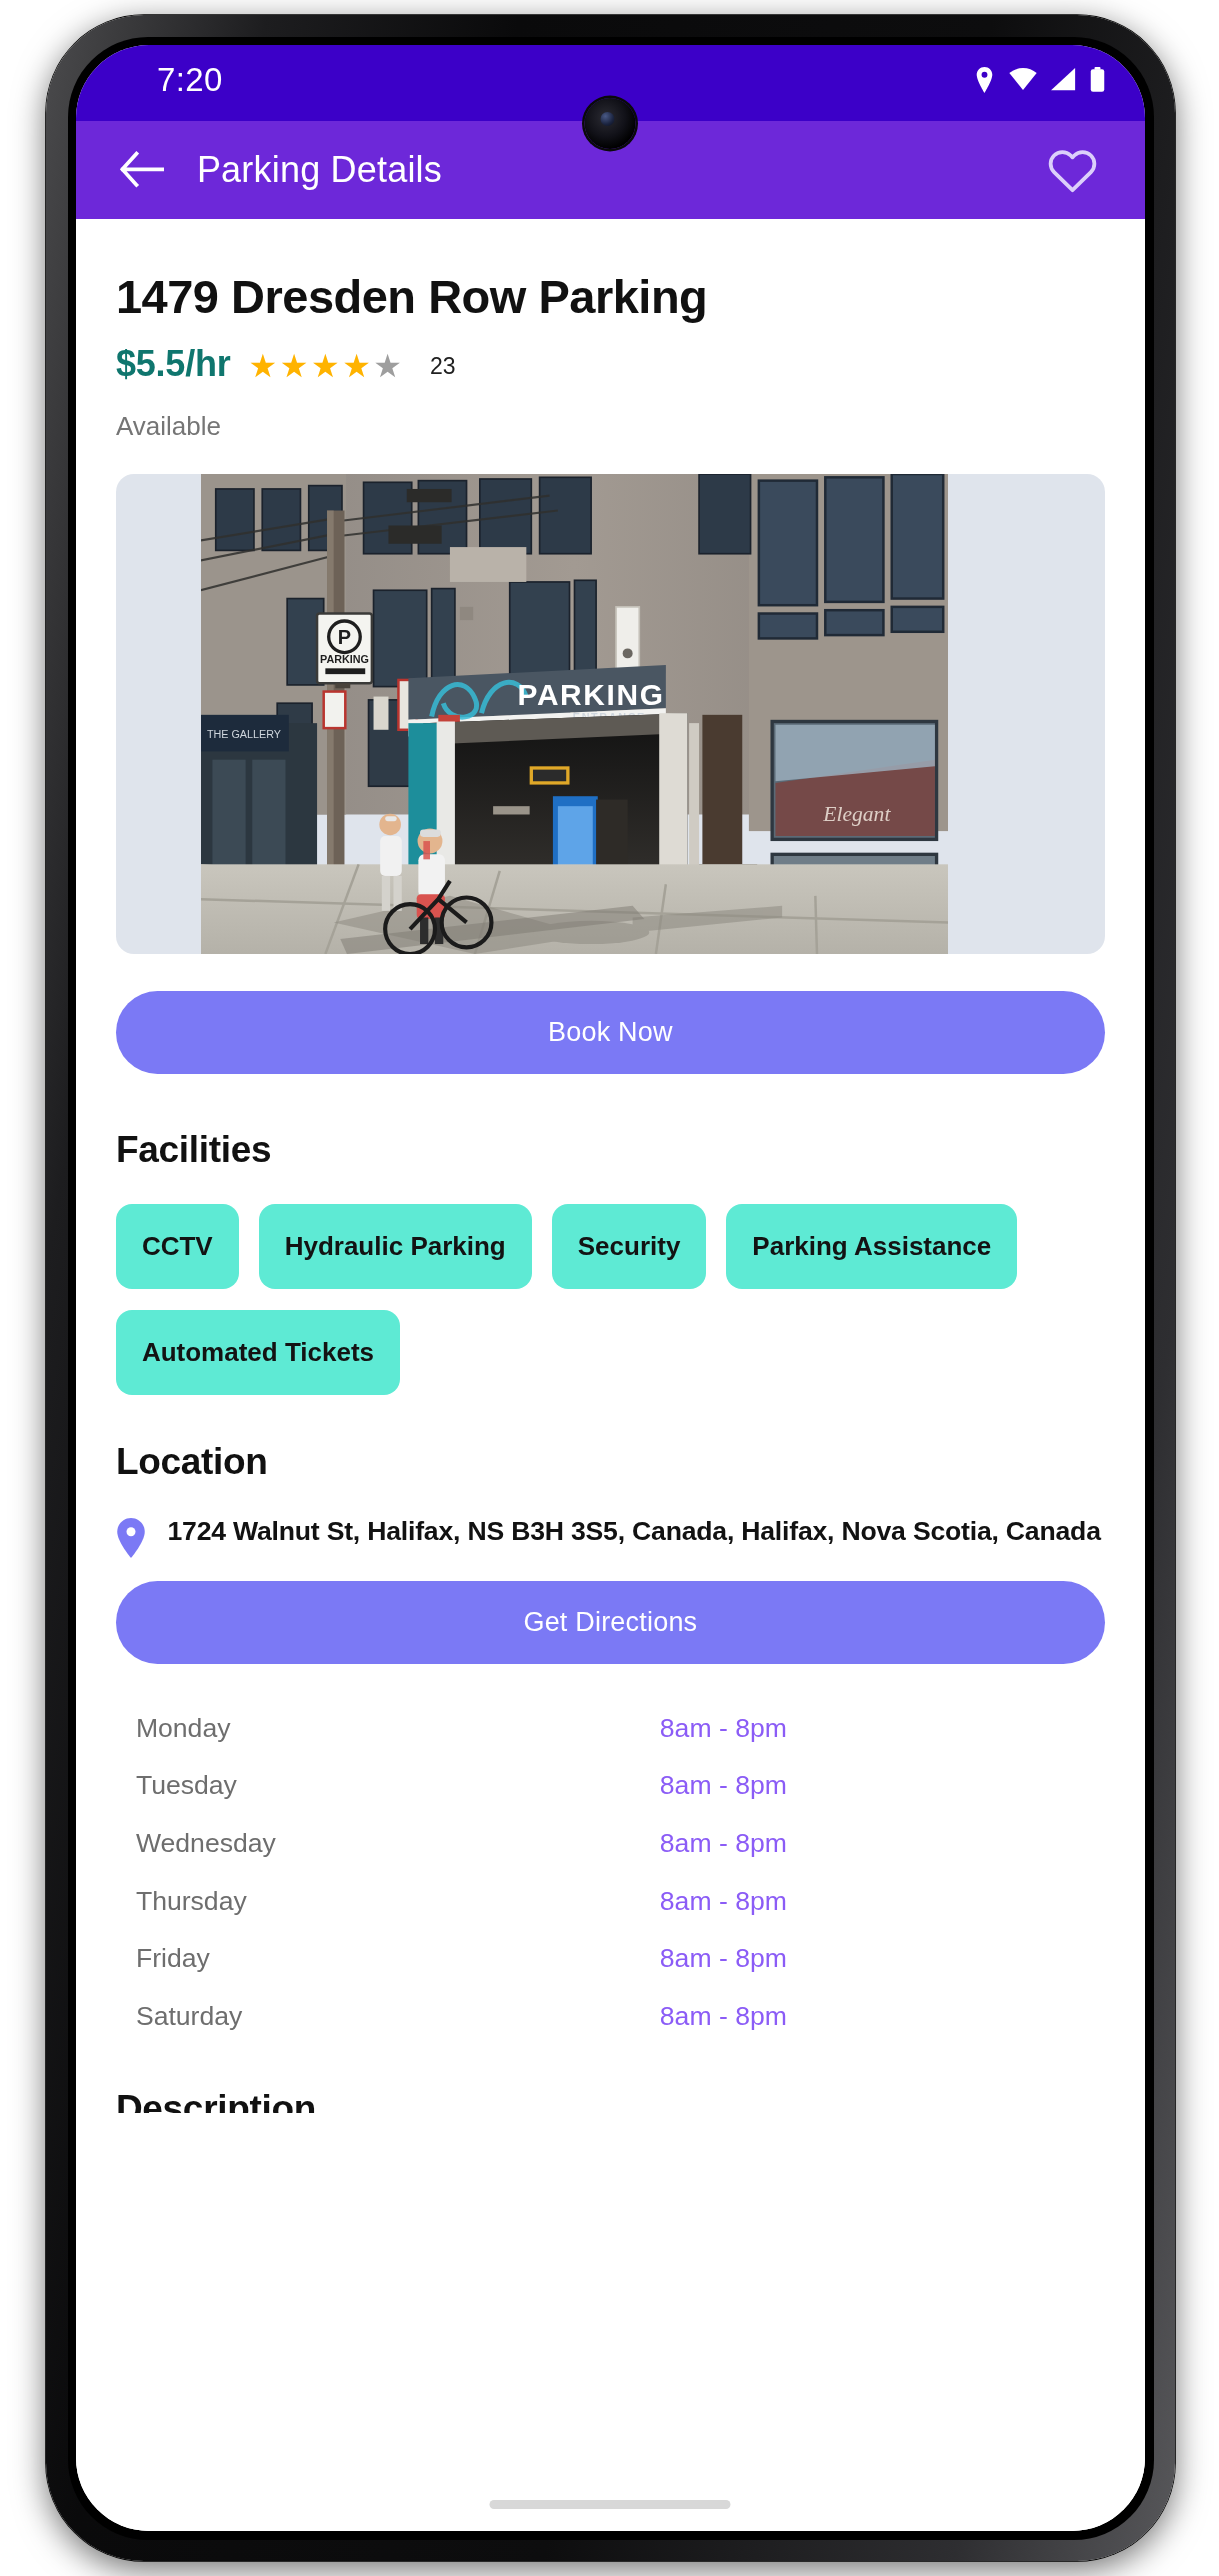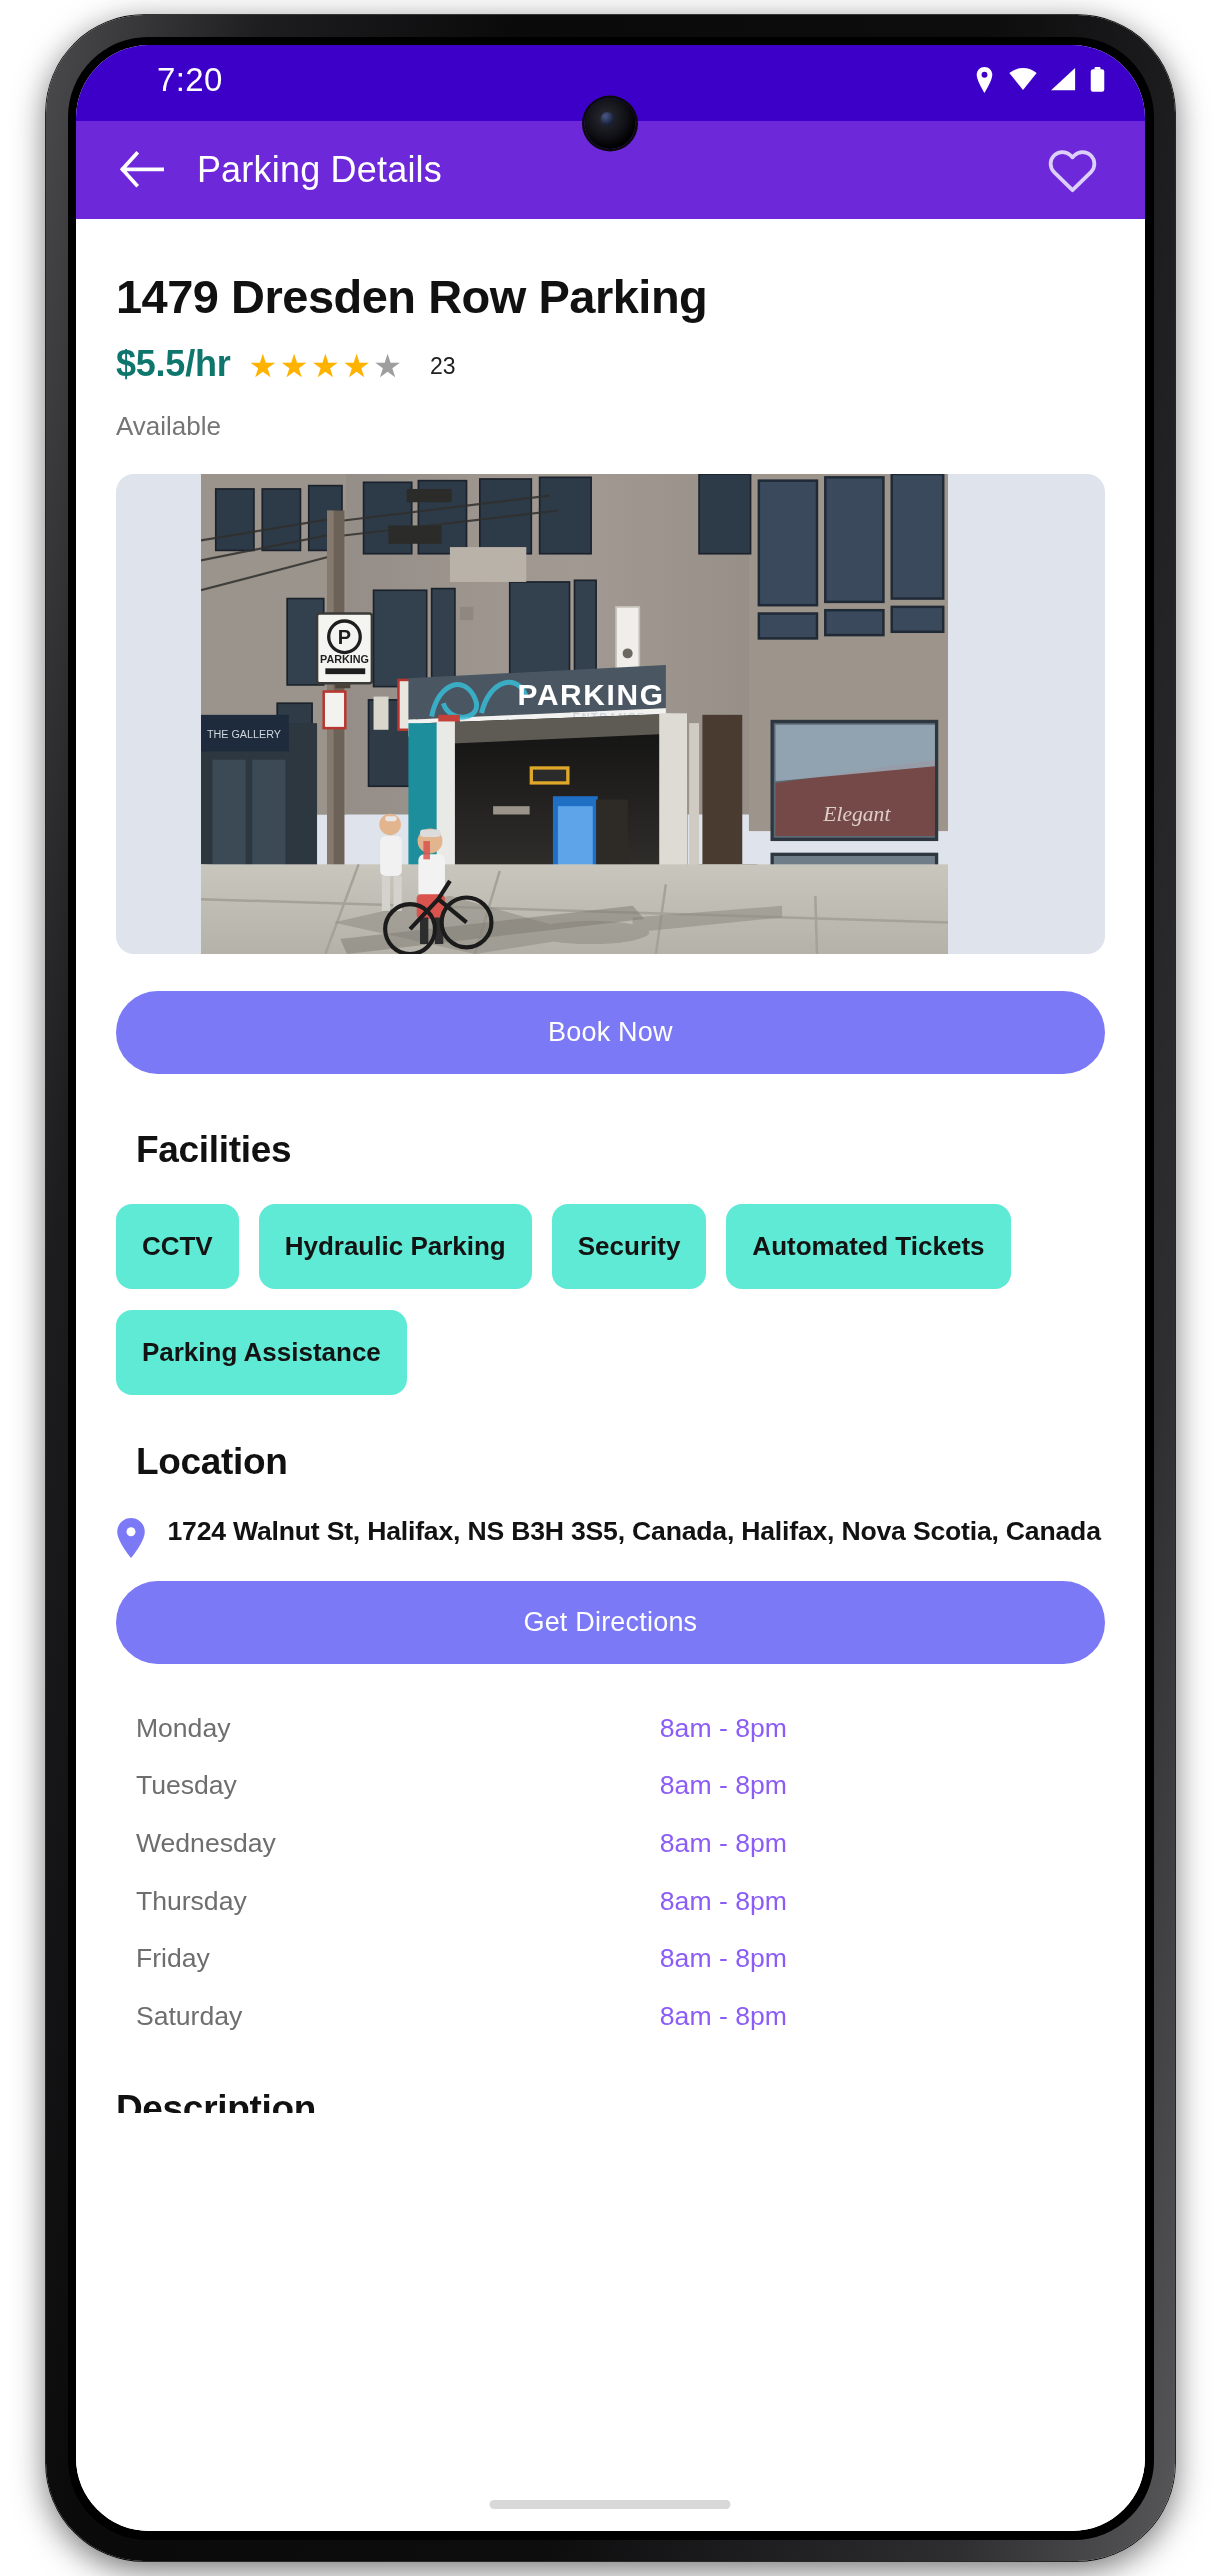--- a/index.html
+++ b/index.html
@@ -203,21 +203,20 @@
   }
   #book-now-button { margin-top: 37px; }
   #get-directions-button { margin-top: 23px; }
 
   
   .section-heading {
     font-size: 37px;
     font-weight: 700;
     color: #111;
     letter-spacing: -0.3px;
-    margin-left: 20px;
   }
   #facilities-heading { margin-top: 55px; }
   #location-heading   { margin-top: 46px; }
   #working-hours-heading { margin-top: 50px; }
 
   
   #facilities-chips {
     display: flex;
     flex-wrap: wrap;
     gap: 21px 20px;
@@ -538,22 +537,22 @@
           </svg>
         </div>
 
         <button class="primary-button" id="book-now-button">Book Now</button>
 
         <h2 class="section-heading" id="facilities-heading">Facilities</h2>
         <div id="facilities-chips">
           <div class="facility-chip">CCTV</div>
           <div class="facility-chip">Hydraulic Parking</div>
           <div class="facility-chip">Security</div>
+          <div class="facility-chip">Parking Assistance</div>
           <div class="facility-chip">Automated Tickets</div>
-          <div class="facility-chip">Parking Assistance</div>
         </div>
 
         <h2 class="section-heading" id="location-heading">Location</h2>
         <div id="address-row">
           <svg id="map-pin-icon" width="30" height="40" viewBox="0 0 24 32">
             <path d="M12 0C5.9 0 1 4.9 1 11c0 8 11 21 11 21s11-13 11-21c0-6.1-4.9-11-11-11z" fill="#7B79F5"></path>
             <circle cx="12" cy="11" r="3.6" fill="#ffffff"></circle>
           </svg>
           <div id="address-text">1724 Walnut St, Halifax, NS B3H 3S5, Canada, Halifax, Nova Scotia, Canada</div>
         </div>

